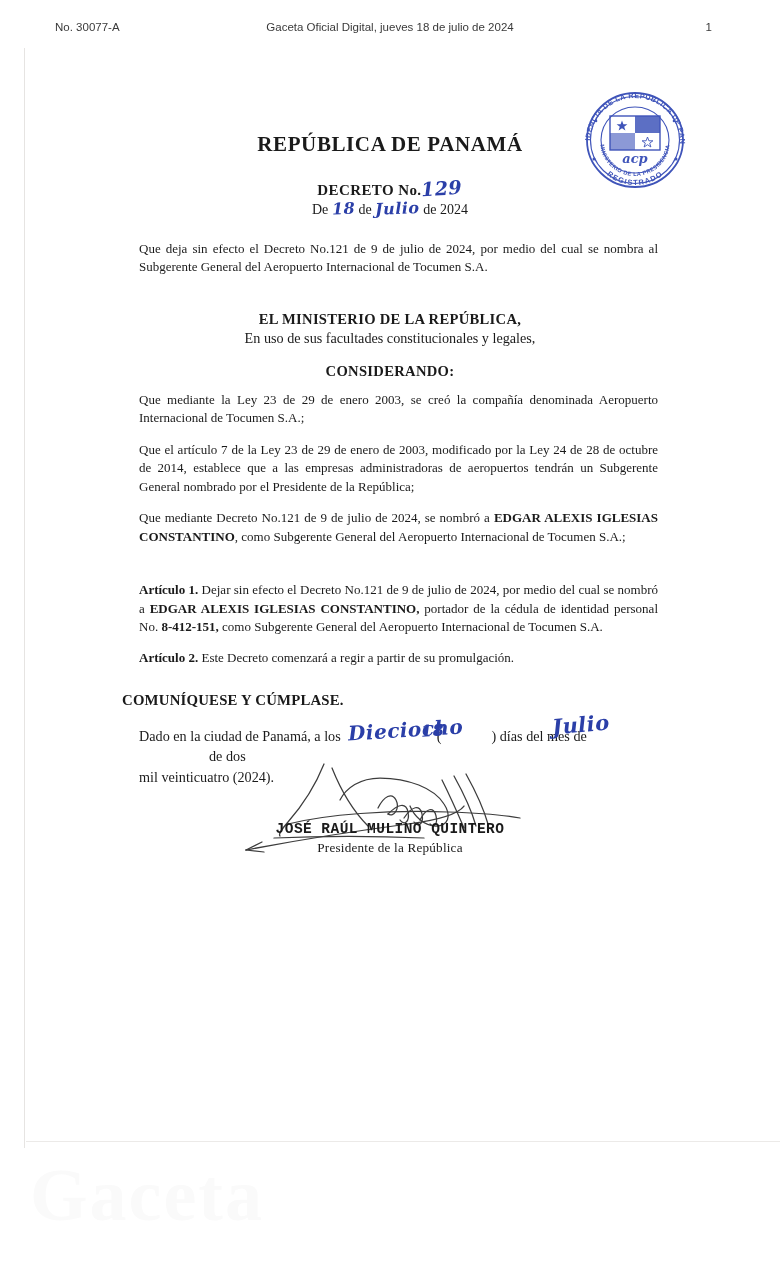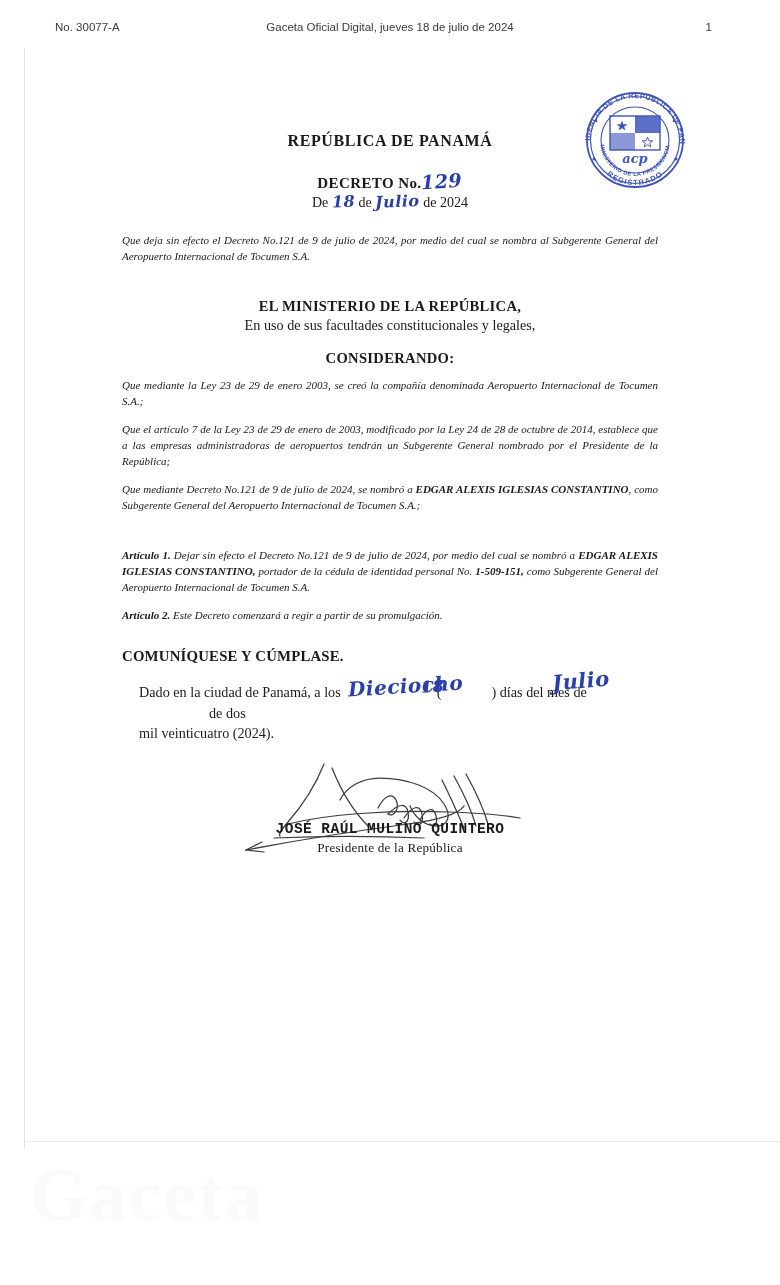--- a/index.html
+++ b/index.html
@@ -99,21 +99,21 @@
   .doc {
     position: absolute;
     left: 122px;
     top: 132px;
     width: 536px;
   }
 
   .ttl-country {
     text-align: center;
     font-weight: bold;
-    font-size: 16px;
+    font-size: 21px;
     letter-spacing: 0.6px;
     margin: 0 0 22px 0;
   }
 
   .decree-no {
     text-align: center;
     font-weight: bold;
     font-size: 15px;
     letter-spacing: 0.4px;
     margin: 0;
@@ -135,26 +135,25 @@
     display: inline-block;
     font-size: 19px;
     line-height: 1;
   }
   .hand.sm {
     font-size: 16px;
     transform: rotate(-2deg);
   }
 
   p.para {
-    margin: 0 0 13px 0;
-    font-size: 11px;
+    margin: 0 0 13px 17px;
+    font-size: 13px;
     line-height: 1.42;
     text-align: justify;
     text-justify: inter-word;
-    font-style: italic;
   }
   p.para.first {
     margin-top: 22px;
   }
   .b { font-weight: bold; }
 
   .ctr-head {
     text-align: center;
     font-weight: bold;
     font-size: 14.6px;
@@ -331,21 +330,21 @@
 
     <p class="para">Que mediante la Ley 23 de 29 de enero 2003, se creó la compañía denominada Aeropuerto Internacional de Tocumen S.A.;</p>
     <p class="para">Que el artículo 7 de la Ley 23 de 29 de enero de 2003, modificado por la Ley 24 de 28 de octubre de 2014, establece que a las empresas administradoras de aeropuertos tendrán un Subgerente General nombrado por el Presidente de la República;</p>
     <p class="para"><span>Que mediante Decreto No.121 de 9 de julio de 2024, se nombró a </span><span class="b">EDGAR ALEXIS IGLESIAS CONSTANTINO</span><span>, como Subgerente General del Aeropuerto Internacional de Tocumen S.A.;</span></p>
 
     <div class="gap-sm"></div>
 
 
     <div class="gap-sm"></div>
 
-    <p class="para"><span class="b">Artículo 1.</span><span> Dejar sin efecto el Decreto No.121 de 9 de julio de 2024, por medio del cual se nombró a </span><span class="b">EDGAR ALEXIS IGLESIAS CONSTANTINO,</span><span> portador de la cédula de identidad personal No. </span><span class="b">1-509-151,</span><span> como Subgerente General del Aeropuerto Internacional de Tocumen S.A.</span></p>
+    <p class="para"><span class="b">Artículo 1.</span><span> Dejar sin efecto el Decreto No.121 de 9 de julio de 2024, por medio del cual se nombró a </span><span class="b">EDGAR ALEXIS IGLESIAS CONSTANTINO,</span><span> portador de la cédula de identidad personal No. </span><span class="b">8-412-151,</span><span> como Subgerente General del Aeropuerto Internacional de Tocumen S.A.</span></p>
 
     <p class="para"><span class="b">Artículo 2.</span><span> Este Decreto comenzará a regir a partir de su promulgación.</span></p>
 
     <div class="gap-sm"></div>
 
     <div class="closing">COMUNÍQUESE Y CÚMPLASE.</div>
 
     <p class="dado">
       <span>Dado en la ciudad de Panamá, a los</span><span class="dado-spacer-a"></span><span>(</span><span class="dado-spacer-b"></span><span>)</span>
       <span>días del mes de</span><span class="dado-spacer-c"></span><span>de dos</span><br>

